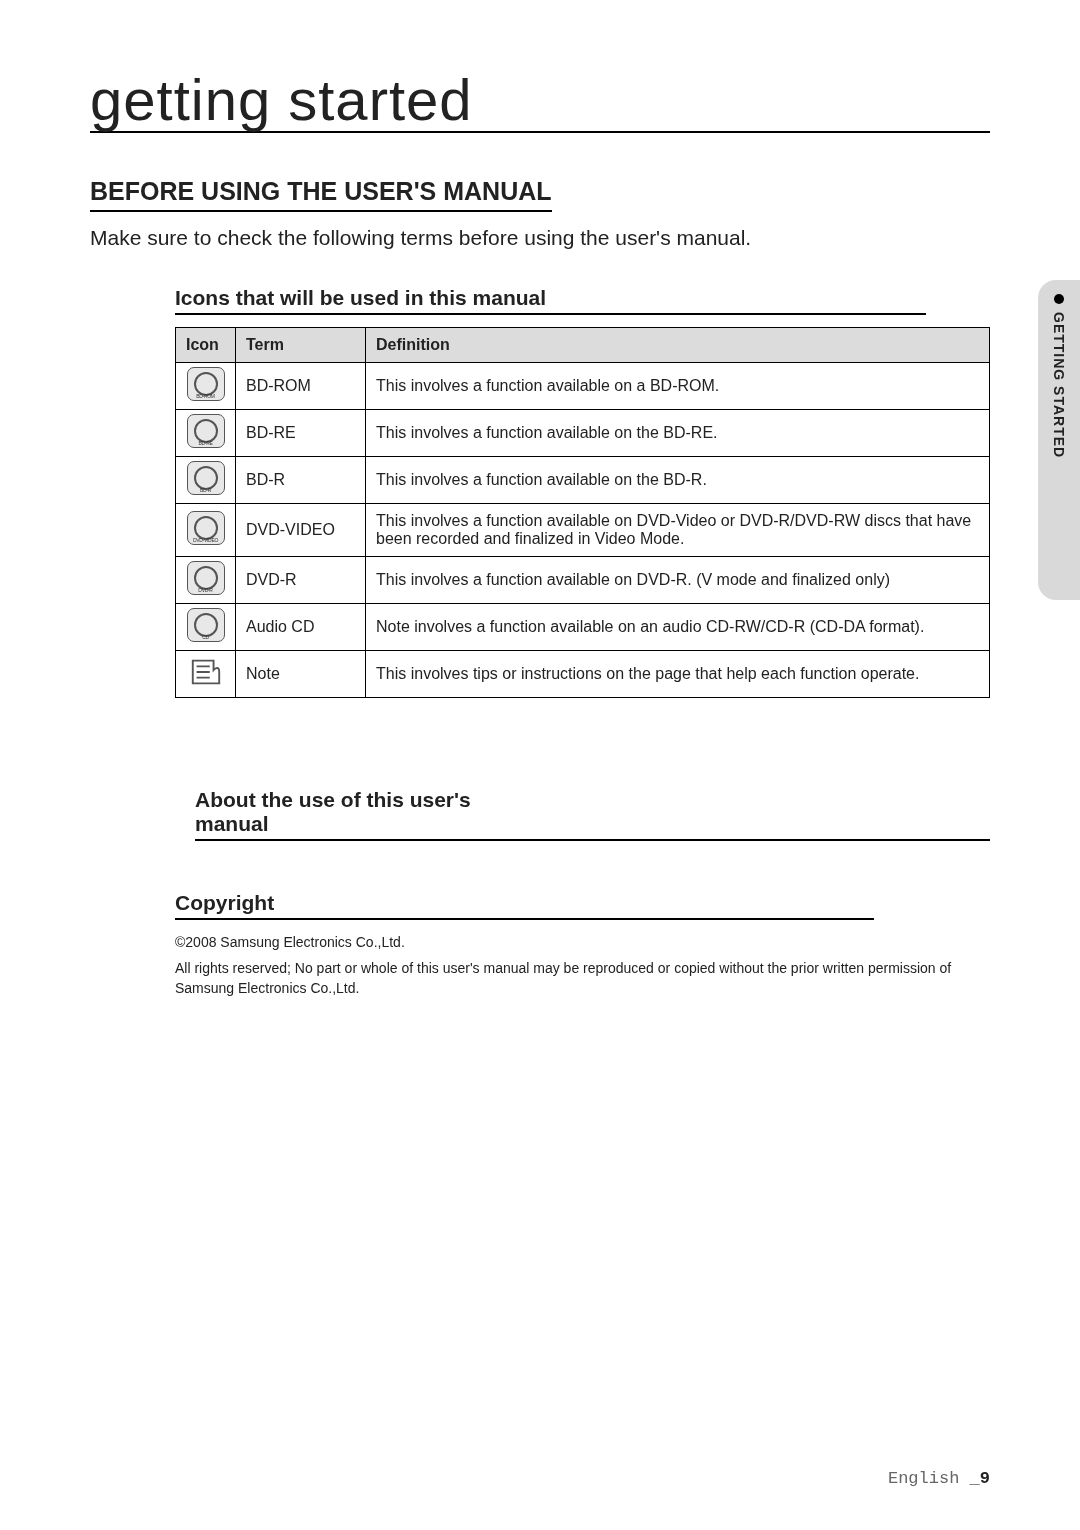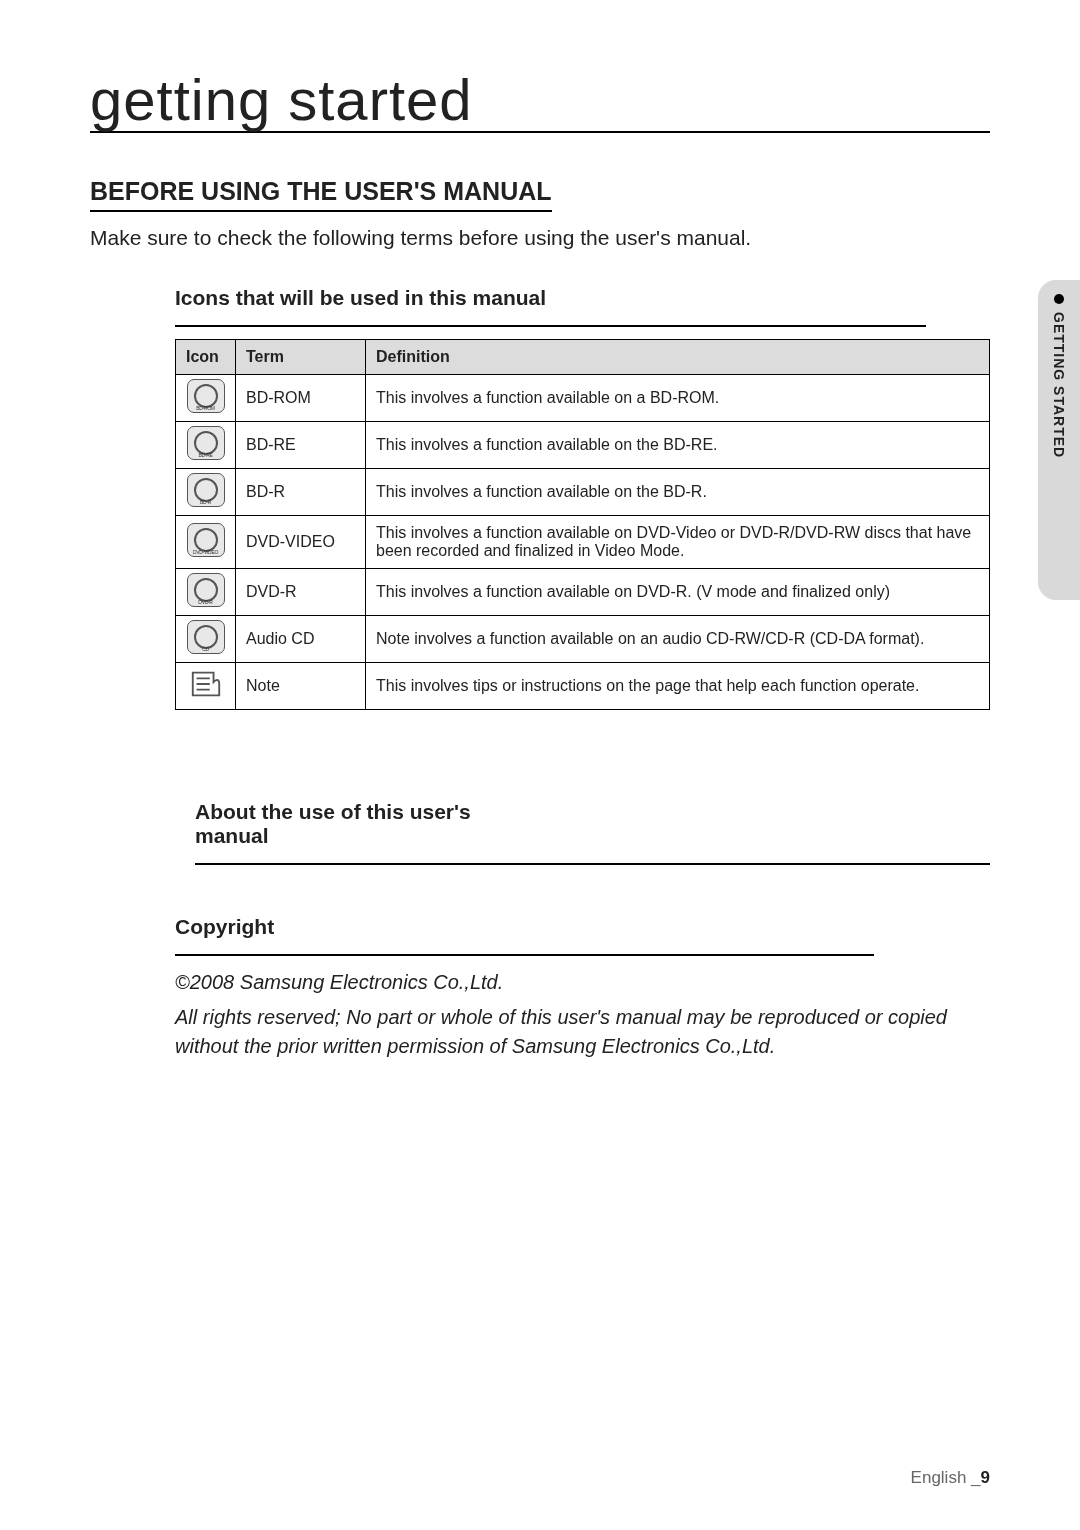--- a/index.html
+++ b/index.html
@@ -43,21 +43,21 @@
   }
   .section {
     margin-left: 85px;
     margin-bottom: 50px;
   }
   .h3-wrap { margin-bottom: 12px; }
   .h3 {
     font-size: 21px;
     font-weight: 700;
     border-bottom: 2px solid #000;
-    padding-bottom: 15px;
+    padding-bottom: 3px;
     display: inline-block;
     padding-right: 380px;
   }
   .h3-short { padding-right: 480px; margin-left: 20px; }
   .h3-copy { padding-right: 600px; }
   table {
     border-collapse: collapse;
     width: 100%;
     font-size: 16px;
   }
@@ -106,24 +106,23 @@
     position: relative;
   }
   .note-icon svg { width: 100%; height: 100%; }
   ol.about {
     font-size: 17px;
     padding-left: 22px;
     margin: 14px 0 0 0;
   }
   ol.about li { margin-bottom: 6px; }
   .body-text {
-    font-size: 20px;
+    font-size: 14px;
     line-height: 1.45;
     margin-top: 12px;
-    font-style: italic;
   }
   .side-tab {
     position: absolute;
     right: 0;
     top: 280px;
     width: 42px;
     height: 320px;
     background: #d9d9d9;
     border-top-left-radius: 18px;
     border-bottom-left-radius: 18px;
@@ -143,20 +142,21 @@
   }
   .bullet {
     width: 10px; height: 10px; border-radius: 50%; background: #000; display: inline-block;
   }
   .footer {
     position: absolute;
     bottom: 42px;
     right: 90px;
     font-size: 17px;
     color: #666;
+    font-family: Liberation Mono, monospace;
   }
   .footer .pn { color: #222; font-weight: 700; }
 </style>
 </head>
 <body>
 
 <div class="page">
 
   <div class="title-wrap">
     <div class="title">getting started</div>

